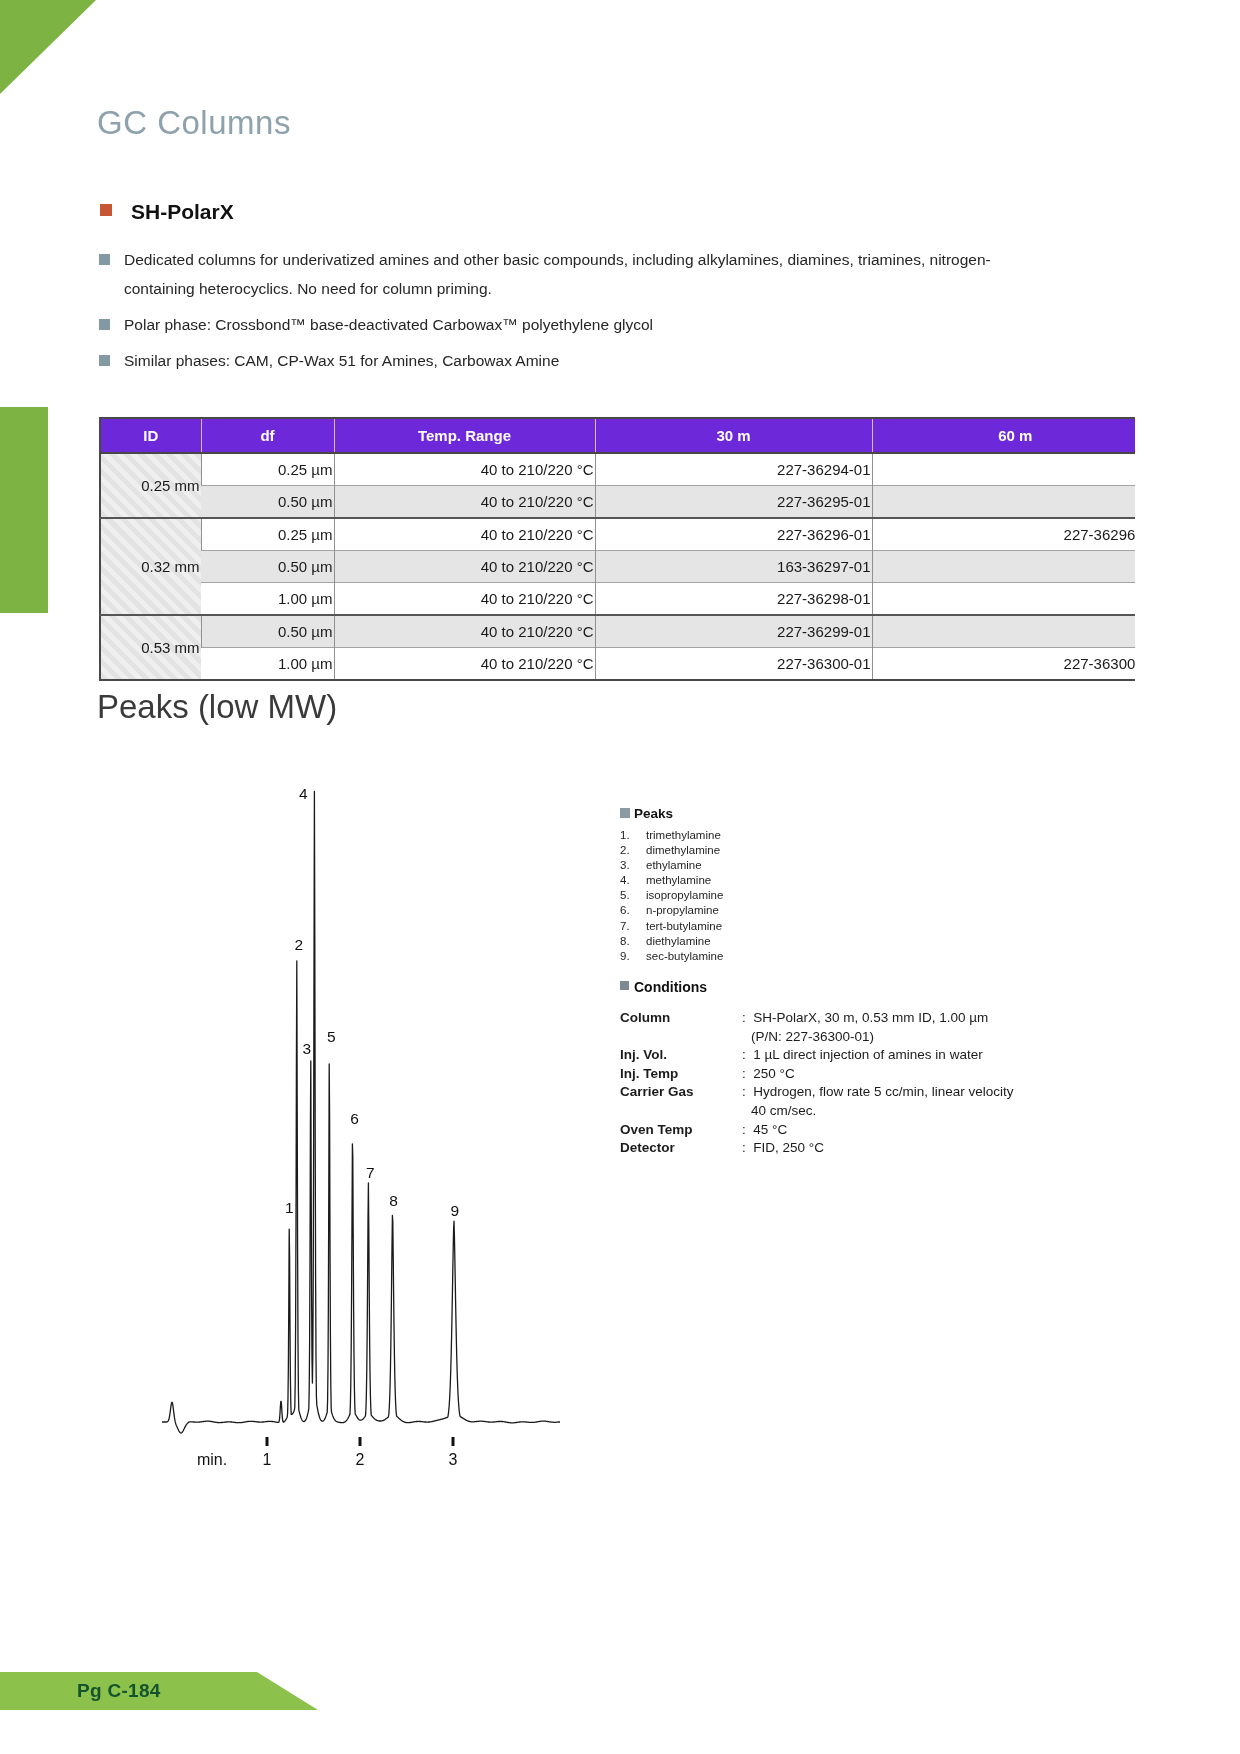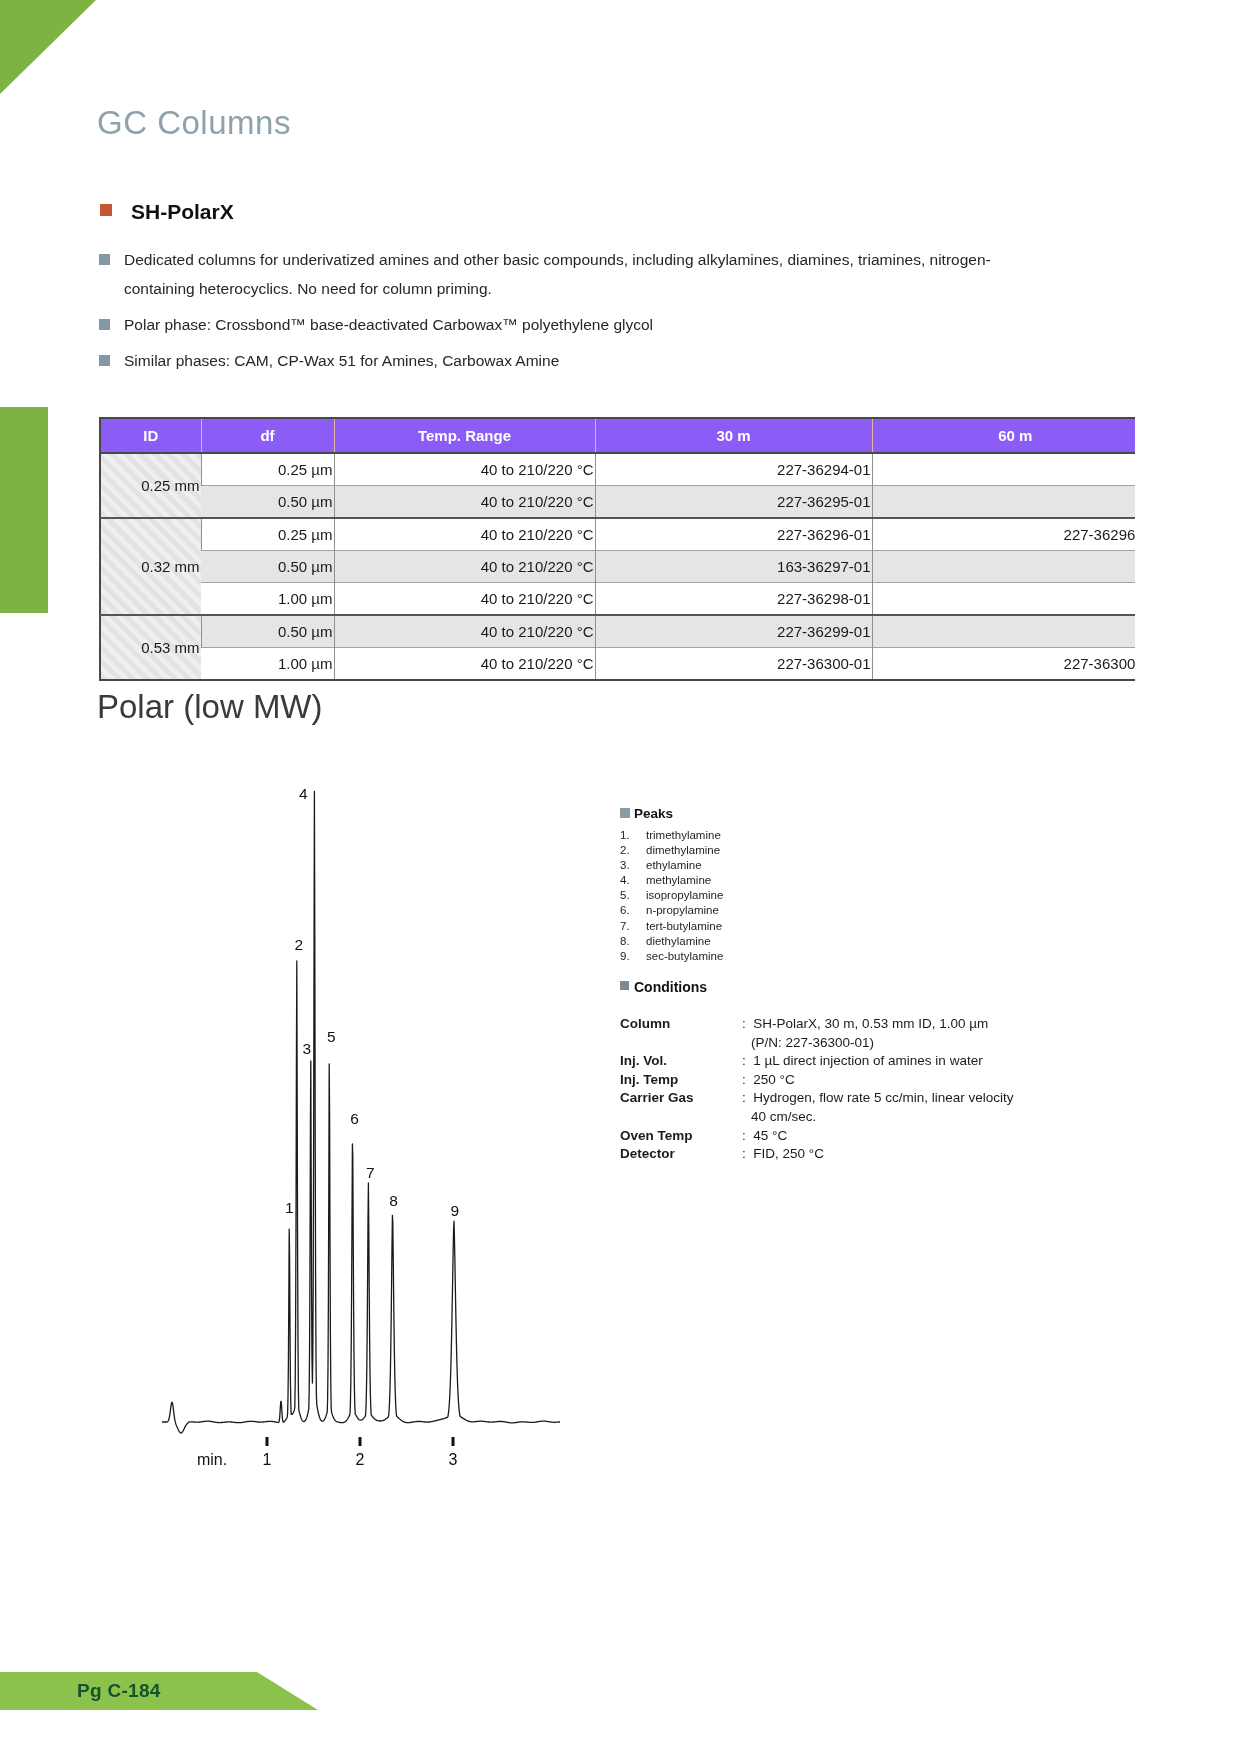--- a/index.html
+++ b/index.html
@@ -26,21 +26,21 @@
   .section-title{font-size:21px;font-weight:bold;color:#111;vertical-align:middle;}
 
   
   .features{position:absolute;left:124px;top:245px;width:1050px;}
   .feature{position:relative;margin-bottom:7px;font-size:15.5px;line-height:29px;color:#262626;}
   .feature .fsq{position:absolute;left:-25px;top:9px;width:11px;height:11px;background:#8399a4;}
 
   
   .spec-table{position:absolute;left:99px;top:417px;}
   table{border-collapse:collapse;table-layout:fixed;width:1059px;border:2px solid #484848;}
-  th{background:#8b5cf6;color:#fff;font-weight:bold;font-size:15px;height:31px;text-align:center;
+  th{background:#6d28d9;color:#fff;font-weight:bold;font-size:15px;height:31px;text-align:center;
      border-left:1px solid #e4b49e;}
   th:first-child{border-left:none;}
   td{font-size:15px;color:#1a1a1a;text-align:right;height:29px;border-left:1px solid #909090;
      border-top:1px solid #a3a3a3;}
   td:first-child{border-left:none;}
   thead th{border-bottom:2px solid #484848;}
   tr.group-start td{border-top:2px solid #555;}
   td.idcell{background:repeating-linear-gradient(45deg,#e3e3e3 0 5px,#efefef 5px 10px);}
   tr.odd td{background:#e5e5e5;}
   tr.odd td.idcell,tr.even td.idcell{background:repeating-linear-gradient(45deg,#e3e3e3 0 5px,#efefef 5px 10px);}
@@ -54,21 +54,21 @@
   .legend-head .lsq{width:10px;height:10px;background:#8b9aa3;margin-right:4px;margin-top:-2px;}
   .legend-title{font-size:13.5px;font-weight:bold;color:#111;vertical-align:middle;}
   .peak-items{margin-top:6px;}
   .peak-item{display:flex;font-size:11.5px;line-height:15.1px;color:#1f1f1f;}
   .peak-item .num{width:26px;}
 
   
   .conds{position:absolute;left:620px;top:977px;width:430px;}
   .conds-head .csq{width:9px;height:9px;background:#7d8a92;margin-right:5px;margin-top:-2px;}
   .conds-title{font-size:14px;font-weight:bold;color:#111;vertical-align:middle;}
-  .cond-rows{margin-top:20px;}
+  .cond-rows{margin-top:14px;}
   .cond-row{display:flex;font-size:13.5px;line-height:18.6px;color:#1c1c1c;}
   .cond-row .clabel{width:122px;font-weight:bold;flex:none;}
   .cond-row .cvlines .cont{padding-left:9px;}
 </style>
 </head>
 <body>
 
 <div class="page">
 
   <div class="corner-tri"></div>
@@ -148,21 +148,21 @@
           <tr class="even">
             <td>1.00 µm</td>
             <td>40 to 210/220 °C</td>
             <td>227-36300-01</td>
             <td>227-36300-02</td>
           </tr>
         </tbody>
       </table>
     </div>
 
-  <h2 class="figure-title">Polar (low MW)</h2>
+  <h2 class="figure-title">Peaks (low MW)</h2>
 
   <div class="chrom">
     <svg id="chromsvg" width="440" height="710" viewBox="0 0 440 710">
         <path d="M22.0,652.0L22.4,652.0L22.8,652.0L23.2,652.0L23.6,652.0L24.0,652.0L24.4,652.0L24.8,652.0L25.2,652.0L25.6,652.0L26.0,652.0L26.4,652.0L26.8,651.9L27.2,651.8L27.6,651.6L28.0,651.3L28.4,650.6L28.8,649.6L29.2,648.1L29.6,645.9L30.0,643.3L30.4,640.3L30.8,637.2L31.2,634.6L31.6,632.8L32.0,632.2L32.4,632.9L32.8,634.9L33.2,637.7L33.6,641.0L34.0,644.2L34.4,647.2L34.8,649.7L35.2,651.7L35.6,653.2L36.0,654.5L36.4,655.5L36.8,656.4L37.2,657.3L37.6,658.2L38.0,659.0L38.4,659.9L38.8,660.7L39.2,661.4L39.6,662.0L40.0,662.5L40.4,662.8L40.8,663.0L41.2,663.0L41.6,662.8L42.0,662.5L42.4,662.0L42.8,661.4L43.2,660.7L43.6,659.9L44.0,659.1L44.4,658.2L44.8,657.4L45.2,656.6L45.6,655.9L46.0,655.2L46.4,654.6L46.8,654.1L47.2,653.6L47.6,653.3L48.0,653.0L48.4,652.3L48.8,652.1L49.2,651.9L49.6,651.8L50.0,651.8L50.4,651.8L50.8,651.8L51.2,651.8L51.6,651.8L52.0,651.8L52.4,651.8L52.8,651.9L53.2,651.9L53.6,652.0L54.0,652.0L54.4,652.0L54.8,652.1L55.2,652.1L55.6,652.1L56.0,652.1L56.4,652.1L56.8,652.2L57.2,652.2L57.6,652.2L58.0,652.1L58.4,652.1L58.8,652.1L59.2,652.1L59.6,652.0L60.0,652.0L60.4,651.9L60.8,651.9L61.2,651.8L61.6,651.8L62.0,651.7L62.4,651.7L62.8,651.6L63.2,651.5L63.6,651.5L64.0,651.4L64.4,651.4L64.8,651.3L65.2,651.3L65.6,651.3L66.0,651.2L66.4,651.2L66.8,651.2L67.2,651.2L67.6,651.2L68.0,651.2L68.4,651.2L68.8,651.2L69.2,651.2L69.6,651.3L70.0,651.3L70.4,651.4L70.8,651.4L71.2,651.5L71.6,651.5L72.0,651.6L72.4,651.7L72.8,651.8L73.2,651.8L73.6,651.9L74.0,652.0L74.4,652.1L74.8,652.1L75.2,652.2L75.6,652.3L76.0,652.3L76.4,652.4L76.8,652.4L77.2,652.5L77.6,652.5L78.0,652.6L78.4,652.6L78.8,652.6L79.2,652.6L79.6,652.6L80.0,652.6L80.4,652.6L80.8,652.6L81.2,652.5L81.6,652.5L82.0,652.5L82.4,652.4L82.8,652.4L83.2,652.4L83.6,652.3L84.0,652.3L84.4,652.2L84.8,652.2L85.2,652.1L85.6,652.1L86.0,652.0L86.4,652.0L86.8,652.0L87.2,651.9L87.6,651.9L88.0,651.9L88.4,651.9L88.8,651.9L89.2,651.9L89.6,651.9L90.0,651.9L90.4,651.9L90.8,652.0L91.2,652.0L91.6,652.0L92.0,652.1L92.4,652.1L92.8,652.2L93.2,652.2L93.6,652.3L94.0,652.3L94.4,652.4L94.8,652.4L95.2,652.5L95.6,652.5L96.0,652.6L96.4,652.6L96.8,652.7L97.2,652.7L97.6,652.7L98.0,652.7L98.4,652.7L98.8,652.7L99.2,652.7L99.6,652.7L100.0,652.7L100.4,652.7L100.8,652.6L101.2,652.6L101.6,652.6L102.0,652.5L102.4,652.4L102.8,652.4L103.2,652.3L103.6,652.2L104.0,652.2L104.4,652.1L104.8,652.0L105.2,651.9L105.6,651.8L106.0,651.8L106.4,651.7L106.8,651.6L107.2,651.6L107.6,651.5L108.0,651.5L108.4,651.4L108.8,651.4L109.2,651.3L109.6,651.3L110.0,651.3L110.4,651.3L110.8,651.3L111.2,651.3L111.6,651.3L112.0,651.3L112.4,651.3L112.8,651.4L113.2,651.4L113.6,651.4L114.0,651.5L114.4,651.5L114.8,651.6L115.2,651.6L115.6,651.7L116.0,651.7L116.4,651.8L116.8,651.8L117.2,651.9L117.6,651.9L118.0,652.0L118.4,652.0L118.8,652.0L119.2,652.1L119.6,652.1L120.0,652.1L120.4,652.1L120.8,652.1L121.2,652.1L121.6,652.1L122.0,652.1L122.4,652.0L122.8,652.0L123.2,652.0L123.6,651.9L124.0,651.9L124.4,651.8L124.8,651.8L125.2,651.7L125.6,651.7L126.0,651.6L126.4,651.6L126.8,651.6L127.2,651.5L127.6,651.5L128.0,651.4L128.4,651.4L128.8,651.4L129.2,651.4L129.6,651.4L130.0,651.4L130.4,651.4L130.8,651.4L131.2,651.4L131.6,651.4L132.0,651.5L132.4,651.5L132.8,651.5L133.2,651.6L133.6,651.7L134.0,651.7L134.4,651.8L134.8,651.9L135.2,651.9L135.6,652.0L136.0,652.1L136.4,652.2L136.8,652.2L137.2,652.3L137.6,652.4L138.0,652.4L138.4,652.4L138.8,652.2L139.2,651.1L139.6,648.3L140.0,643.1L140.4,636.4L140.8,631.5L141.2,631.5L141.6,636.4L142.0,643.1L142.4,648.3L142.8,651.0L143.2,652.0L143.6,652.1L144.0,651.9L144.4,651.6L144.8,651.2L145.2,650.7L145.6,650.1L146.0,649.4L146.4,648.7L146.8,648.0L147.2,647.2L147.6,643.5L148.0,627.6L148.4,592.6L148.8,531.1L149.2,459.2L149.6,485.7L150.0,558.1L150.4,608.4L150.8,634.0L151.2,644.4L151.6,644.4L152.0,644.3L152.4,644.0L152.8,643.5L153.2,642.8L153.6,641.9L154.0,640.9L154.4,639.8L154.8,637.2L155.2,612.7L155.6,557.1L156.0,451.8L156.4,298.3L156.8,190.8L157.2,331.1L157.6,477.8L158.0,572.3L158.4,620.4L158.8,640.1L159.2,641.6L159.6,643.1L160.0,644.5L160.4,645.9L160.8,647.2L161.2,648.3L161.6,649.2L162.0,650.0L162.4,650.6L162.8,651.0L163.2,651.3L163.6,651.5L164.0,651.5L164.4,651.4L164.8,651.1L165.2,650.7L165.6,650.2L166.0,649.4L166.4,648.5L166.8,647.4L167.2,646.0L167.6,644.4L168.0,642.7L168.4,640.8L168.8,638.8L169.2,620.1L169.6,575.1L170.0,487.0L170.4,357.1L170.8,290.9L171.2,414.2L171.6,525.1L172.0,588.8L172.4,613.0L172.8,587.1L173.2,515.9L173.6,385.0L174.0,193.5L174.4,21.5L174.8,164.4L175.2,363.5L175.6,506.4L176.0,587.0L176.4,625.6L176.8,635.1L177.2,637.2L177.6,639.3L178.0,641.3L178.4,643.1L178.8,644.8L179.2,646.2L179.6,647.5L180.0,648.5L180.4,649.4L180.8,650.1L181.2,650.6L181.6,650.9L182.0,651.1L182.4,651.2L182.8,651.2L183.2,651.0L183.6,650.7L184.0,650.2L184.4,649.6L184.8,648.9L185.2,648.0L185.6,647.0L186.0,645.9L186.4,644.7L186.8,643.5L187.2,642.4L187.6,630.4L188.0,596.6L188.4,528.0L188.8,416.3L189.2,293.9L189.6,344.5L190.0,471.3L190.4,563.9L190.8,614.9L191.2,638.0L191.6,642.5L192.0,643.6L192.4,644.8L192.8,645.9L193.2,646.9L193.6,647.9L194.0,648.7L194.4,649.4L194.8,650.0L195.2,650.5L195.6,650.9L196.0,651.2L196.4,651.5L196.8,651.7L197.2,651.8L197.6,652.0L198.0,652.1L198.4,652.2L198.8,652.2L199.2,652.3L199.6,652.4L200.0,652.5L200.4,652.5L200.8,652.6L201.2,652.6L201.6,652.6L202.0,652.7L202.4,652.7L202.8,652.6L203.2,652.6L203.6,652.5L204.0,652.4L204.4,652.2L204.8,652.0L205.2,651.7L205.6,651.4L206.0,651.1L206.4,650.6L206.8,650.1L207.2,649.5L207.6,648.9L208.0,648.2L208.4,647.4L208.8,646.7L209.2,645.9L209.6,645.1L210.0,643.8L210.4,633.4L210.8,613.3L211.2,577.7L211.6,521.9L212.0,447.5L212.4,373.8L212.8,386.3L213.2,463.2L213.6,534.5L214.0,586.0L214.4,617.9L214.8,635.6L215.2,643.9L215.6,644.6L216.0,645.3L216.4,646.0L216.8,646.7L217.2,647.3L217.6,648.0L218.0,648.5L218.4,649.0L218.8,649.4L219.2,649.7L219.6,650.0L220.0,650.2L220.4,650.2L220.8,650.2L221.2,650.2L221.6,650.0L222.0,649.8L222.4,649.5L222.8,649.2L223.2,648.8L223.6,648.3L224.0,647.9L224.4,647.4L224.8,646.8L225.2,646.3L225.6,645.0L226.0,637.3L226.4,622.9L226.8,598.4L227.2,560.5L227.6,508.5L228.0,449.8L228.4,412.9L228.8,458.2L229.2,516.8L229.6,566.7L230.0,602.4L230.4,625.0L230.8,638.1L231.2,645.1L231.6,645.6L232.0,646.0L232.4,646.5L232.8,647.0L233.2,647.4L233.6,647.9L234.0,648.3L234.4,648.7L234.8,649.0L235.2,649.4L235.6,649.7L236.0,649.9L236.4,650.1L236.8,650.3L237.2,650.5L237.6,650.6L238.0,650.7L238.4,650.8L238.8,650.9L239.2,650.9L239.6,651.0L240.0,651.0L240.4,651.0L240.8,651.0L241.2,650.9L241.6,650.9L242.0,650.8L242.4,650.7L242.8,650.6L243.2,650.5L243.6,650.3L244.0,650.1L244.4,649.9L244.8,649.7L245.2,649.4L245.6,649.1L246.0,648.8L246.4,648.5L246.8,648.2L247.2,647.9L247.6,647.6L248.0,647.2L248.4,646.9L248.8,644.4L249.2,639.0L249.6,630.8L250.0,618.5L250.4,601.1L250.8,577.6L251.2,547.7L251.6,512.5L252.0,475.7L252.4,445.5L252.8,451.6L253.2,484.6L253.6,521.4L254.0,555.5L254.4,583.7L254.8,605.6L255.2,621.6L255.6,632.6L256.0,640.0L256.4,644.8L256.8,646.4L257.2,646.7L257.6,647.1L258.0,647.4L258.4,647.8L258.8,648.2L259.2,648.5L259.6,648.9L260.0,649.3L260.4,649.6L260.8,649.9L261.2,650.2L261.6,650.5L262.0,650.8L262.4,651.1L262.8,651.3L263.2,651.5L263.6,651.7L264.0,651.9L264.4,652.1L264.8,652.2L265.2,652.3L265.6,652.4L266.0,652.5L266.4,652.6L266.8,652.6L267.2,652.7L267.6,652.7L268.0,652.7L268.4,652.7L268.8,652.7L269.2,652.6L269.6,652.6L270.0,652.5L270.4,652.5L270.8,652.4L271.2,652.4L271.6,652.3L272.0,652.2L272.4,652.1L272.8,652.1L273.2,652.0L273.6,651.9L274.0,651.9L274.4,651.8L274.8,651.7L275.2,651.7L275.6,651.6L276.0,651.6L276.4,651.5L276.8,651.5L277.2,651.5L277.6,651.5L278.0,651.4L278.4,651.4L278.8,651.4L279.2,651.4L279.6,651.5L280.0,651.5L280.4,651.5L280.8,651.5L281.2,651.6L281.6,651.6L282.0,651.7L282.4,651.7L282.8,651.7L283.2,651.8L283.6,651.8L284.0,651.9L284.4,651.9L284.8,652.0L285.2,652.0L285.6,652.0L286.0,652.0L286.4,652.1L286.8,652.1L287.2,652.1L287.6,652.1L288.0,652.1L288.4,652.0L288.8,652.0L289.2,652.0L289.6,652.0L290.0,651.9L290.4,651.9L290.8,651.8L291.2,651.7L291.6,651.6L292.0,651.6L292.4,651.5L292.8,651.4L293.2,651.3L293.6,651.2L294.0,651.1L294.4,651.0L294.8,650.9L295.2,650.8L295.6,650.7L296.0,650.6L296.4,650.5L296.8,650.4L297.2,650.3L297.6,650.2L298.0,650.1L298.4,650.0L298.8,649.9L299.2,649.8L299.6,649.7L300.0,649.6L300.4,649.5L300.8,649.4L301.2,649.3L301.6,649.2L302.0,649.1L302.4,649.0L302.8,648.9L303.2,648.8L303.6,648.7L304.0,648.6L304.4,648.4L304.8,648.3L305.2,648.2L305.6,648.0L306.0,647.9L306.4,647.7L306.8,647.6L307.2,647.4L307.6,647.3L308.0,646.2L308.4,643.6L308.8,640.0L309.2,635.3L309.6,629.1L310.0,621.2L310.4,611.1L310.8,598.7L311.2,583.8L311.6,566.1L312.0,546.0L312.4,523.9L312.8,500.8L313.2,478.4L313.6,459.3L314.0,451.2L314.4,465.2L314.8,485.8L315.2,508.6L315.6,531.4L316.0,552.8L316.4,572.0L316.8,588.7L317.2,602.7L317.6,614.2L318.0,623.4L318.4,630.7L318.8,636.3L319.2,640.6L319.6,643.8L320.0,646.2L320.4,646.7L320.8,646.9L321.2,647.2L321.6,647.4L322.0,647.6L322.4,647.9L322.8,648.1L323.2,648.4L323.6,648.6L324.0,648.9L324.4,649.1L324.8,649.4L325.2,649.6L325.6,649.8L326.0,650.1L326.4,650.3L326.8,650.5L327.2,650.7L327.6,650.8L328.0,651.0L328.4,651.1L328.8,651.3L329.2,651.4L329.6,651.5L330.0,651.6L330.4,651.7L330.8,651.7L331.2,651.8L331.6,651.8L332.0,651.8L332.4,651.8L332.8,651.8L333.2,651.8L333.6,651.8L334.0,651.8L334.4,651.7L334.8,651.7L335.2,651.7L335.6,651.6L336.0,651.6L336.4,651.5L336.8,651.5L337.2,651.4L337.6,651.4L338.0,651.3L338.4,651.3L338.8,651.3L339.2,651.2L339.6,651.2L340.0,651.2L340.4,651.2L340.8,651.2L341.2,651.2L341.6,651.2L342.0,651.2L342.4,651.2L342.8,651.3L343.2,651.3L343.6,651.4L344.0,651.4L344.4,651.4L344.8,651.5L345.2,651.6L345.6,651.6L346.0,651.7L346.4,651.7L346.8,651.8L347.2,651.8L347.6,651.9L348.0,651.9L348.4,652.0L348.8,652.0L349.2,652.0L349.6,652.1L350.0,652.1L350.4,652.1L350.8,652.1L351.2,652.1L351.6,652.1L352.0,652.1L352.4,652.1L352.8,652.1L353.2,652.0L353.6,652.0L354.0,652.0L354.4,651.9L354.8,651.9L355.2,651.8L355.6,651.8L356.0,651.8L356.4,651.7L356.8,651.7L357.2,651.6L357.6,651.6L358.0,651.5L358.4,651.5L358.8,651.5L359.2,651.5L359.6,651.5L360.0,651.4L360.4,651.4L360.8,651.4L361.2,651.5L361.6,651.5L362.0,651.5L362.4,651.5L362.8,651.6L363.2,651.6L363.6,651.7L364.0,651.7L364.4,651.8L364.8,651.9L365.2,651.9L365.6,652.0L366.0,652.1L366.4,652.2L366.8,652.2L367.2,652.3L367.6,652.4L368.0,652.5L368.4,652.5L368.8,652.6L369.2,652.6L369.6,652.7L370.0,652.7L370.4,652.8L370.8,652.8L371.2,652.8L371.6,652.8L372.0,652.9L372.4,652.9L372.8,652.8L373.2,652.8L373.6,652.8L374.0,652.8L374.4,652.7L374.8,652.7L375.2,652.7L375.6,652.6L376.0,652.5L376.4,652.5L376.8,652.4L377.2,652.4L377.6,652.3L378.0,652.2L378.4,652.2L378.8,652.1L379.2,652.1L379.6,652.0L380.0,652.0L380.4,651.9L380.8,651.9L381.2,651.9L381.6,651.8L382.0,651.8L382.4,651.8L382.8,651.8L383.2,651.8L383.6,651.8L384.0,651.8L384.4,651.9L384.8,651.9L385.2,651.9L385.6,651.9L386.0,652.0L386.4,652.0L386.8,652.1L387.2,652.1L387.6,652.2L388.0,652.2L388.4,652.2L388.8,652.3L389.2,652.3L389.6,652.3L390.0,652.4L390.4,652.4L390.8,652.4L391.2,652.4L391.6,652.4L392.0,652.4L392.4,652.4L392.8,652.4L393.2,652.4L393.6,652.4L394.0,652.3L394.4,652.3L394.8,652.2L395.2,652.2L395.6,652.1L396.0,652.1L396.4,652.0L396.8,651.9L397.2,651.8L397.6,651.8L398.0,651.7L398.4,651.6L398.8,651.6L399.2,651.5L399.6,651.4L400.0,651.4L400.4,651.3L400.8,651.3L401.2,651.2L401.6,651.2L402.0,651.2L402.4,651.1L402.8,651.1L403.2,651.1L403.6,651.1L404.0,651.1L404.4,651.1L404.8,651.2L405.2,651.2L405.6,651.2L406.0,651.3L406.4,651.3L406.8,651.4L407.2,651.4L407.6,651.5L408.0,651.6L408.4,651.6L408.8,651.7L409.2,651.8L409.6,651.8L410.0,651.9L410.4,651.9L410.8,652.0L411.2,652.1L411.6,652.1L412.0,652.2L412.4,652.2L412.8,652.2L413.2,652.2L413.6,652.3L414.0,652.3L414.4,652.3L414.8,652.3L415.2,652.3L415.6,652.3L416.0,652.2L416.4,652.2L416.8,652.2L417.2,652.1L417.6,652.1L418.0,652.1L418.4,652.0L418.8,652.0L419.2,652.0L419.6,652.0L420.0,652.0" fill="none" stroke="#1a1a1a" stroke-width="1.3" stroke-linejoin="round"></path>
         <text x="149.32" y="443" font-size="15.5" text-anchor="middle" fill="#111" font-family="Liberation Sans, DejaVu Sans, sans-serif">1</text>
         <text x="158.76" y="180" font-size="15.5" text-anchor="middle" fill="#111" font-family="Liberation Sans, DejaVu Sans, sans-serif">2</text>
         <text x="166.71" y="284" font-size="15.5" text-anchor="middle" fill="#111" font-family="Liberation Sans, DejaVu Sans, sans-serif">3</text>
         <text x="163.43" y="29" font-size="15.5" text-anchor="middle" fill="#111" font-family="Liberation Sans, DejaVu Sans, sans-serif">4</text>
         <text x="191.31" y="272" font-size="15.5" text-anchor="middle" fill="#111" font-family="Liberation Sans, DejaVu Sans, sans-serif">5</text>
         <text x="214.56" y="354" font-size="15.5" text-anchor="middle" fill="#111" font-family="Liberation Sans, DejaVu Sans, sans-serif">6</text>

